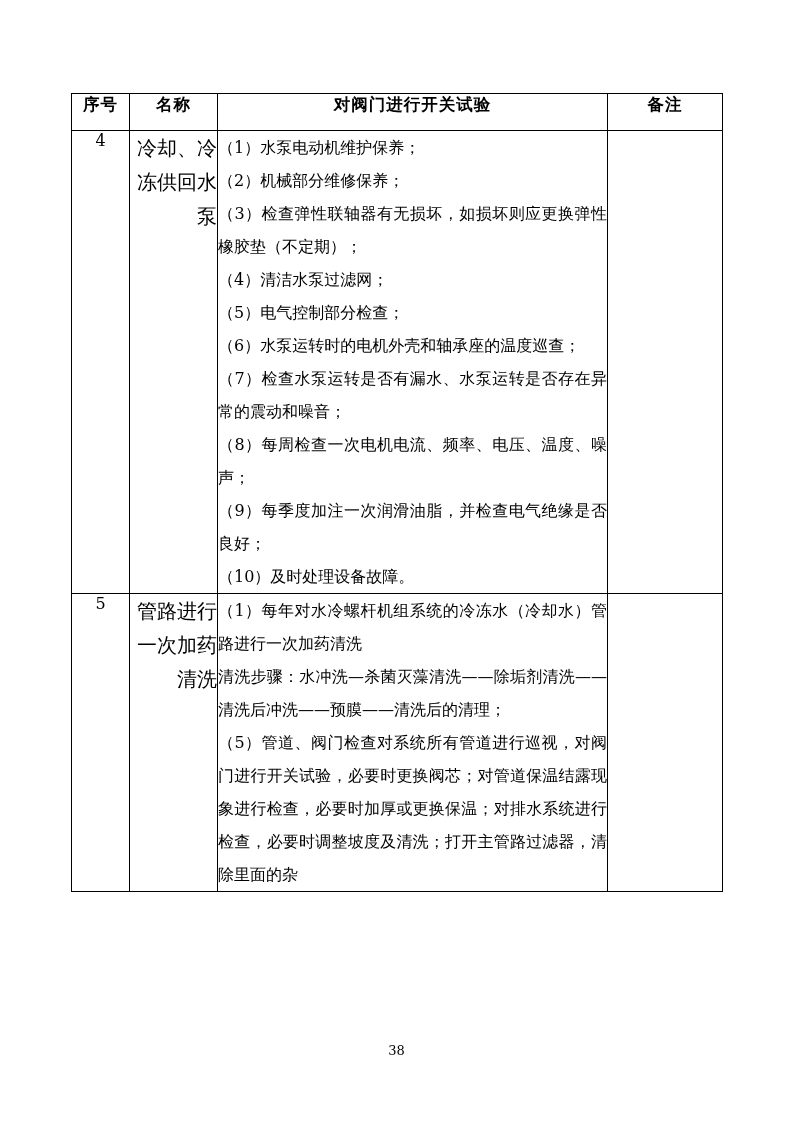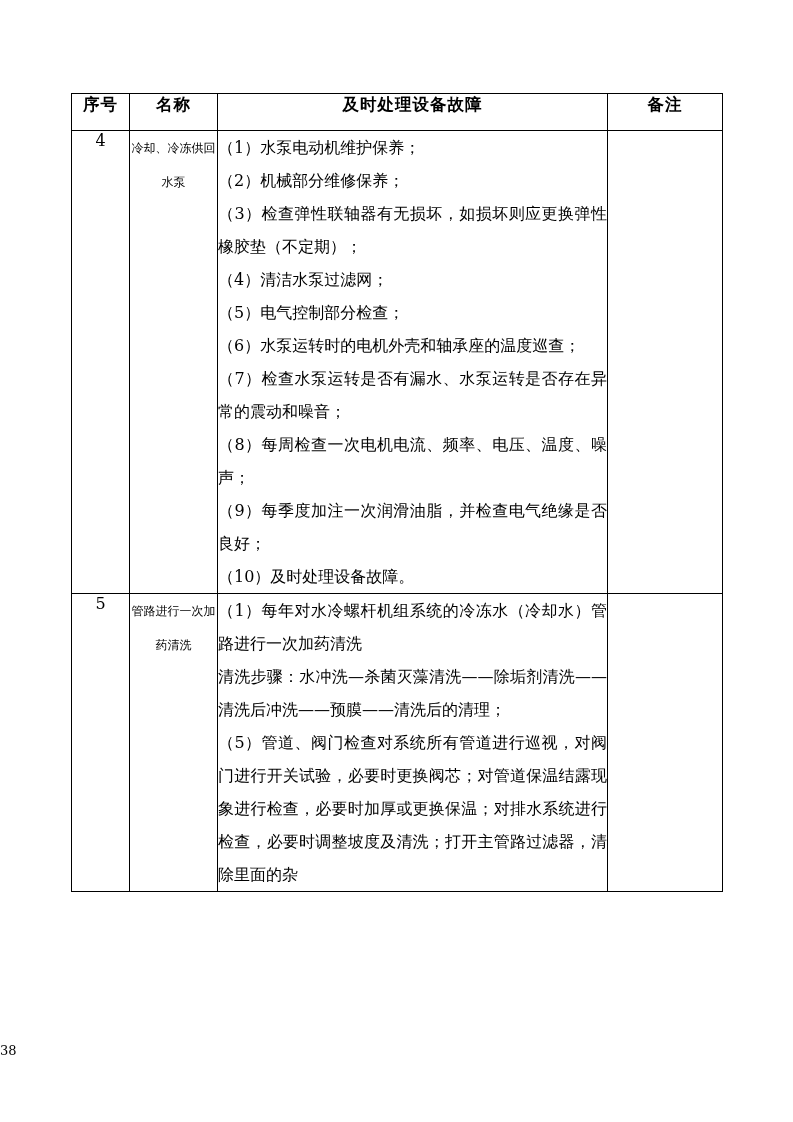--- a/index.html
+++ b/index.html
@@ -54,23 +54,23 @@
   .hdr-text {
     font-weight: bold;
     font-family: "DejaVu Serif", "Liberation Serif", serif;
   }
   .cell-no {
     text-align: center;
     vertical-align: middle;
     font-size: 16px;
   }
   .cell-name {
-    text-align: center;
+    text-align: right;
     vertical-align: middle;
-    font-size: 12px;
+    font-size: 20px;
     line-height: 34px;
     padding: 4px 6px;
   }
   .cell-body {
     padding: 6px 8px 8px 8px;
     font-size: 16px;
     line-height: 33px;
     text-align: justify;
     text-justify: inter-ideograph;
   }
@@ -80,20 +80,21 @@
     word-break: break-all;
   }
   .cell-note {
     background: #ffffff;
   }
   .page-number {
     position: absolute;
     left: 0;
     right: 0;
     top: 1043px;
+    text-align: center;
     font-size: 13px;
     font-family: "DejaVu Serif", "Liberation Serif", serif;
   }
 </style>
 </head>
 <body>
 
 <div class="page">
 
   <div class="table-wrap">
@@ -106,21 +107,21 @@
       </colgroup>
       <thead>
         <tr>
           <td>
             <span class="hdr-text">序号</span>
           </td>
           <td>
             <span class="hdr-text">名称</span>
           </td>
           <td>
-            <span class="hdr-text">及时处理设备故障</span>
+            <span class="hdr-text">对阀门进行开关试验</span>
           </td>
           <td>
             <span class="hdr-text">备注</span>
           </td>
         </tr>
       </thead>
       <tbody>
         <tr>
           <td class="cell-no">4</td>
           <td class="cell-name">冷却、冷冻供回水泵</td>

